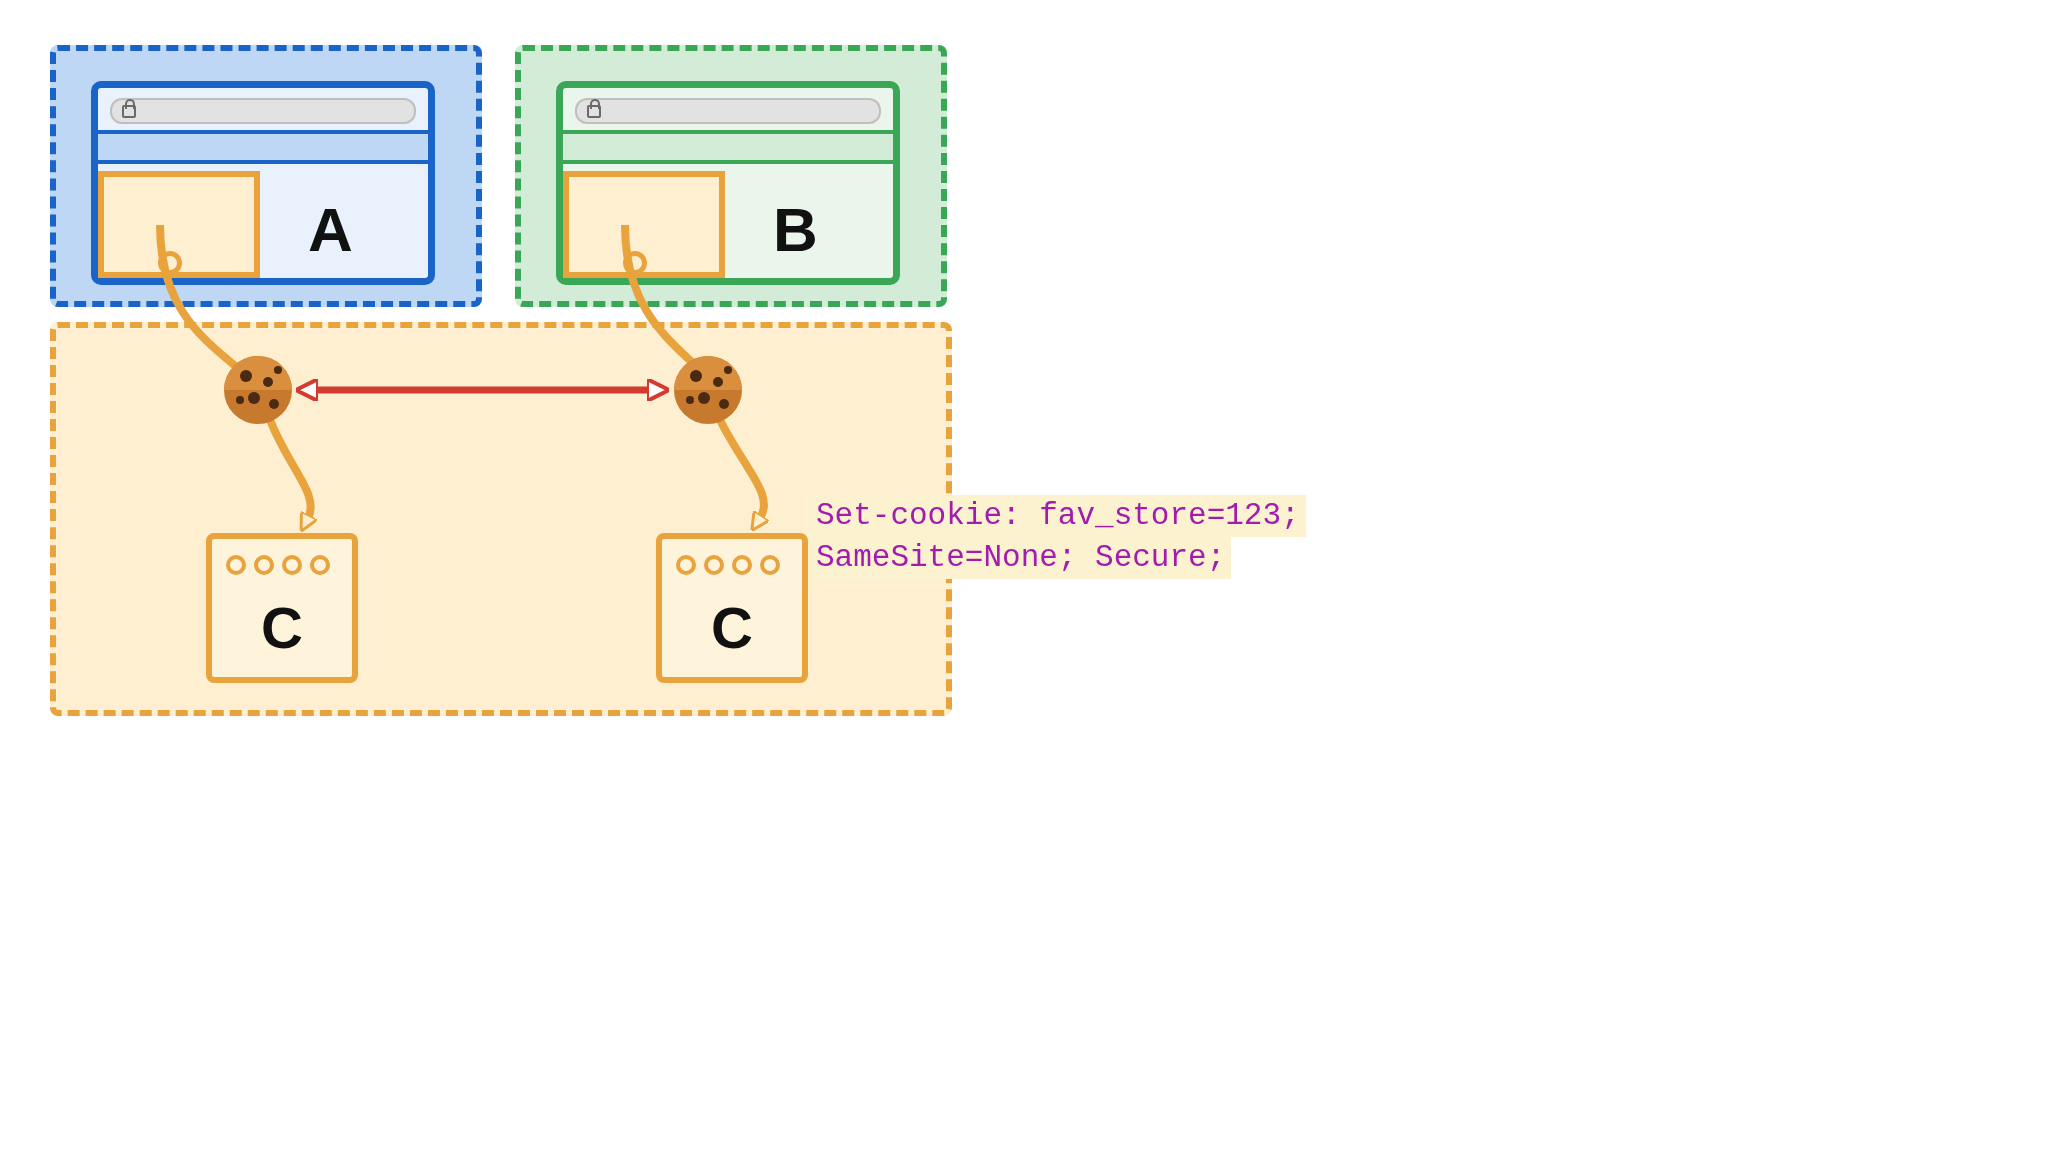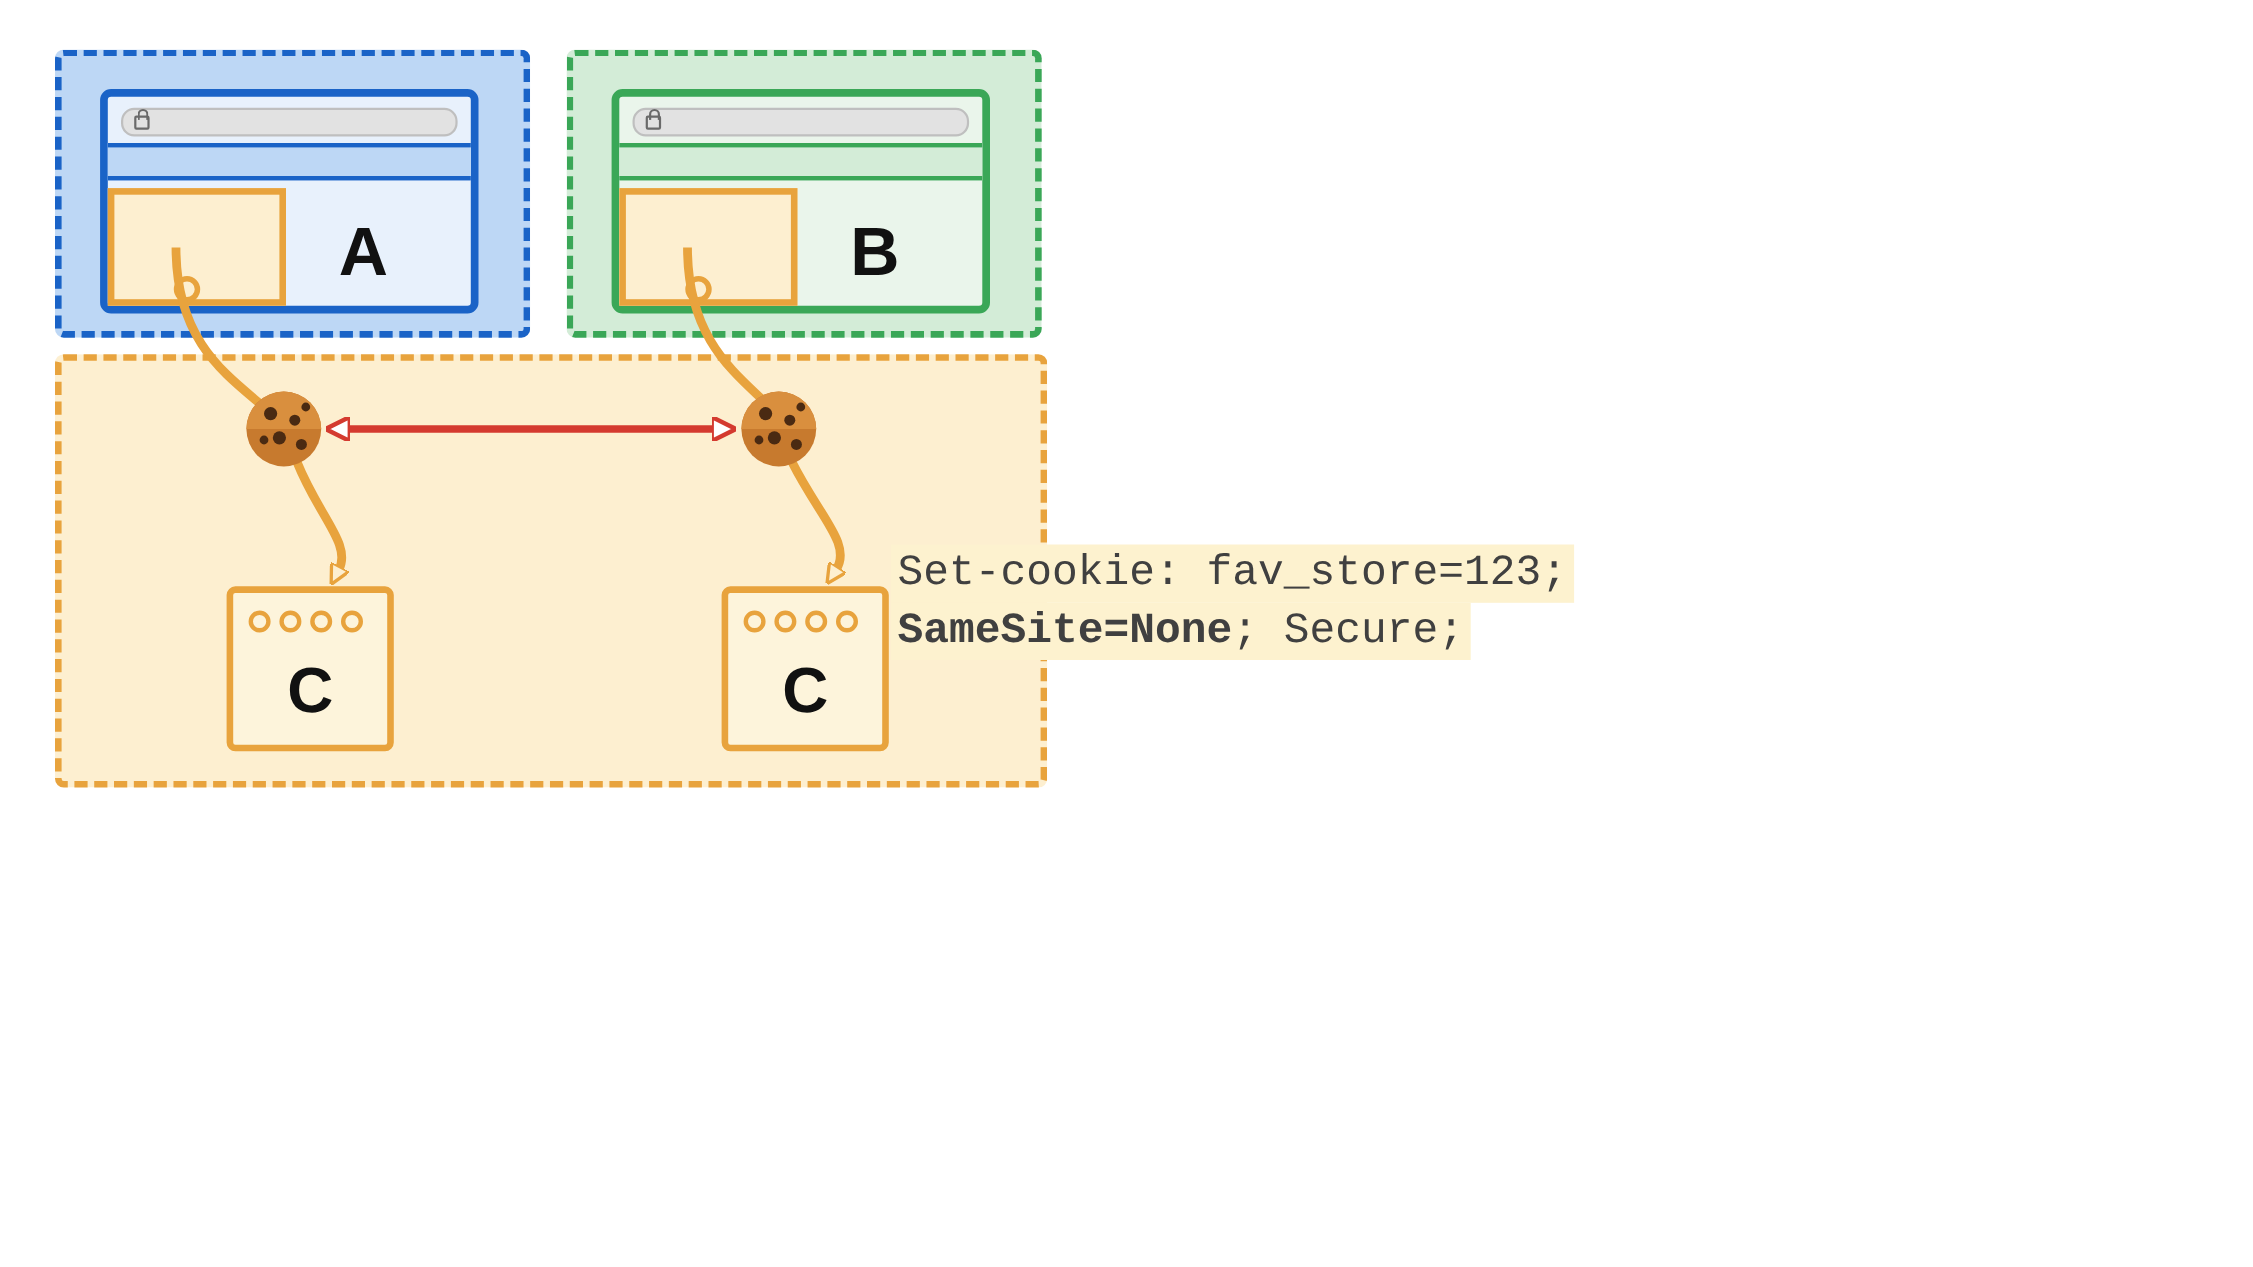--- a/index.html
+++ b/index.html
@@ -26,23 +26,23 @@
   .sitelabel{position:absolute;left:210px;top:106px;font-size:62px;font-weight:700;color:#111}
 
   
   .dest{position:absolute;width:140px;height:138px;border:6px solid #e8a33d;border-radius:8px;background:#fdf4db}
   .destL{left:150px;top:205px}
   .destR{left:600px;top:205px}
   .dest .dots{position:absolute;left:14px;top:16px}
   .dot{display:inline-block;width:12px;height:12px;border:4px solid #e8a33d;border-radius:50%;margin-right:8px}
   .dest .clabel{position:absolute;left:0;right:0;top:55px;text-align:center;font-size:58px;font-weight:700;color:#111}
 
-  .code{position:absolute;left:810px;top:495px;font-family:"Courier New",monospace;font-size:39px;line-height:1.35;color:#404040;white-space:nowrap}
+  .code{position:absolute;left:810px;top:495px;font-family:"Courier New",monospace;font-size:31px;line-height:1.35;color:#a21caf;white-space:nowrap}
   .codeLine{background:#fdf2cf;padding:0 6px;display:inline-block}
-  .bold{font-weight:700}
+  .bold{font-weight:400}
 
   svg.overlay{position:absolute;left:0;top:0}
 </style>
 </head>
 <body>
 
 <div class="stage">
 
   <div class="dashbox siteA">
     <div class="browser">

